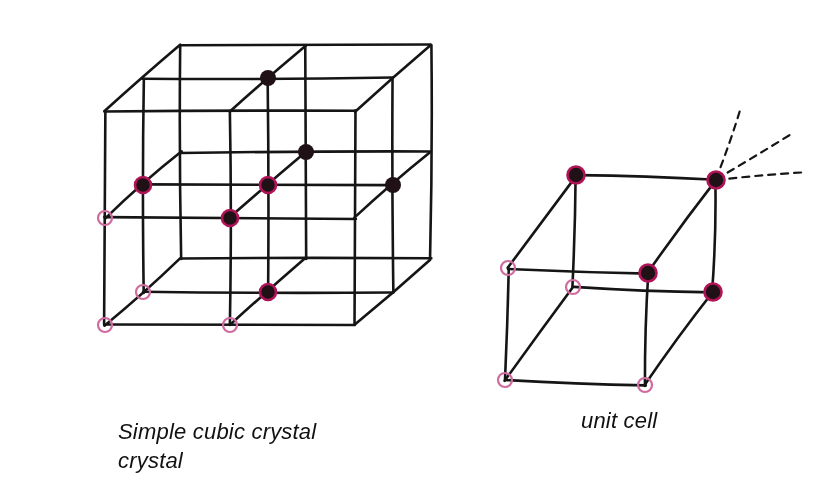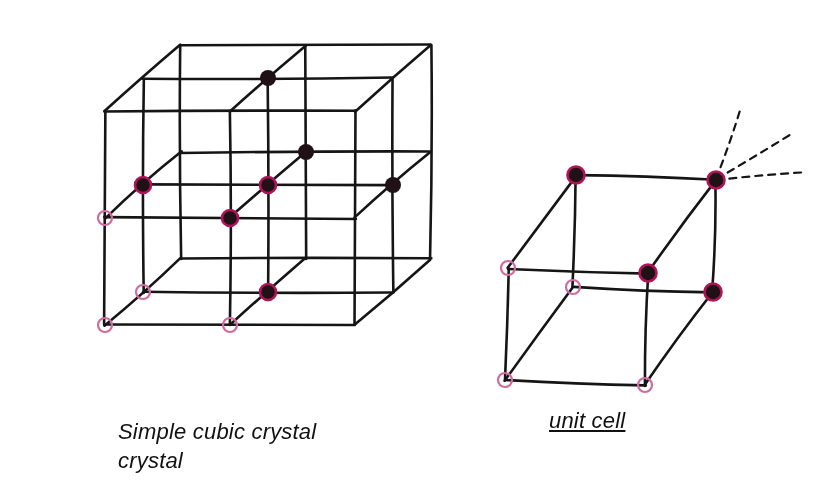--- a/index.html
+++ b/index.html
@@ -1,21 +1,21 @@
 <!DOCTYPE html>
 <html><head>
 <meta charset="utf-8">
 <style>
   html,body{margin:0;padding:0;}
   body{background:#ffffff;font-family:"Liberation Sans",sans-serif;}
   .canvas{position:relative;width:813px;height:501px;background:#ffffff;overflow:hidden;}
   .canvas svg{position:absolute;left:0;top:0;}
   .caption{position:absolute;font-style:italic;color:#111111;font-size:22px;line-height:1.32;letter-spacing:0.2px;}
   .caption-left{left:118px;top:417px;}
-  .caption-right{left:549px;top:406px;text-decoration:underline;}
+  .caption-right{left:581px;top:406px;}
 </style>
 </head>
 <body>
 
 <div class="canvas">
   <svg id="diagram-svg" width="813" height="501" viewBox="0 0 813 501">
       <path d="M 104.2309499314129 324.4879543895748 Q 229.9616598079561 325.243158436214 354.88641975308644 325.01276577503427" fill="none" stroke="#151515" stroke-width="2.6" stroke-linecap="round"></path>
       <path d="M 143.17884087791495 291.8216478052126 Q 266.314231824417 293.51548353909465 392.56887860082304 292.5625085733882" fill="none" stroke="#151515" stroke-width="2.6" stroke-linecap="round"></path>
       <path d="M 180.99710219478737 258.4701560356653 Q 306.6297668038409 257.3063271604938 431.34393004115225 258.3159550754458" fill="none" stroke="#151515" stroke-width="2.6" stroke-linecap="round"></path>
       <path d="M 104.35240054869685 217.10014574759944 Q 230.24159807956104 217.94902263374485 355.87824074074075 218.9397719478738" fill="none" stroke="#151515" stroke-width="2.6" stroke-linecap="round"></path>

